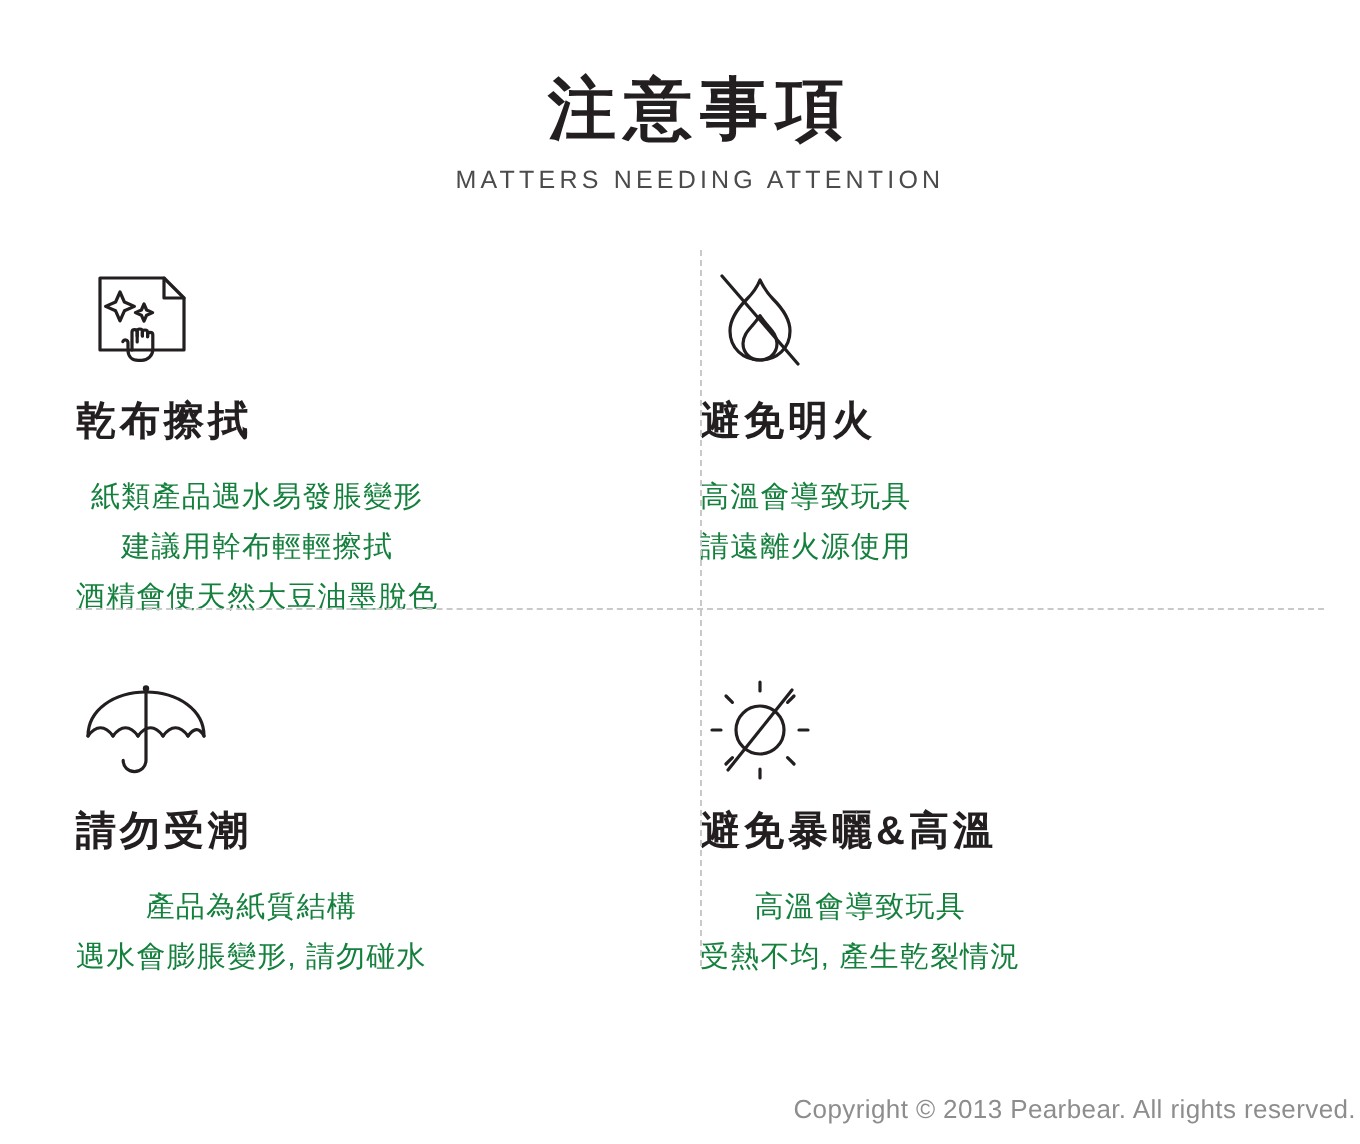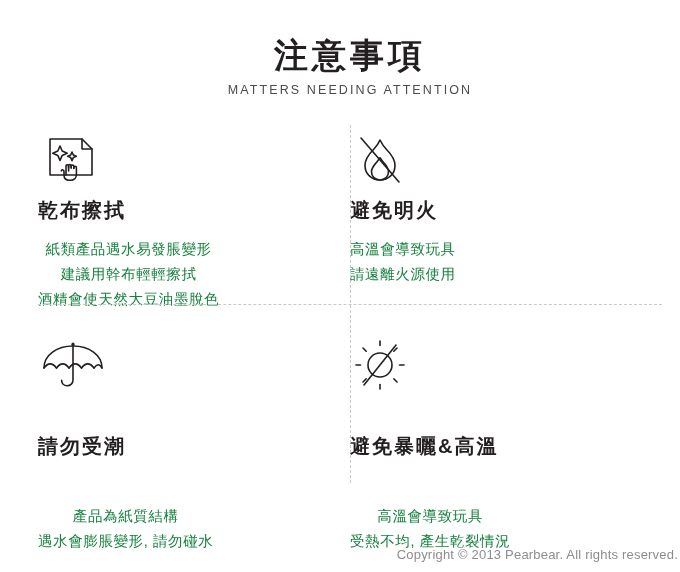--- a/index.html
+++ b/index.html
@@ -65,21 +65,21 @@
     border-top: 1px dashed #c9c9c9;
   }
   .cell {
     display: flex;
     flex-direction: column;
     align-items: flex-start;
     justify-content: flex-start;
     padding-top: 10px;
     box-sizing: border-box;
   }
-  .cell.r2 { padding-top: 22px; gap: 31px; }
+  .cell.r2 { padding-top: 22px; }
   .icon-wrap {
     height: 62px;
     display: flex;
     align-items: center;
     justify-content: center;
   }
   .cell-title {
     font-size: 20px;
     font-weight: bold;
     letter-spacing: 2px;

